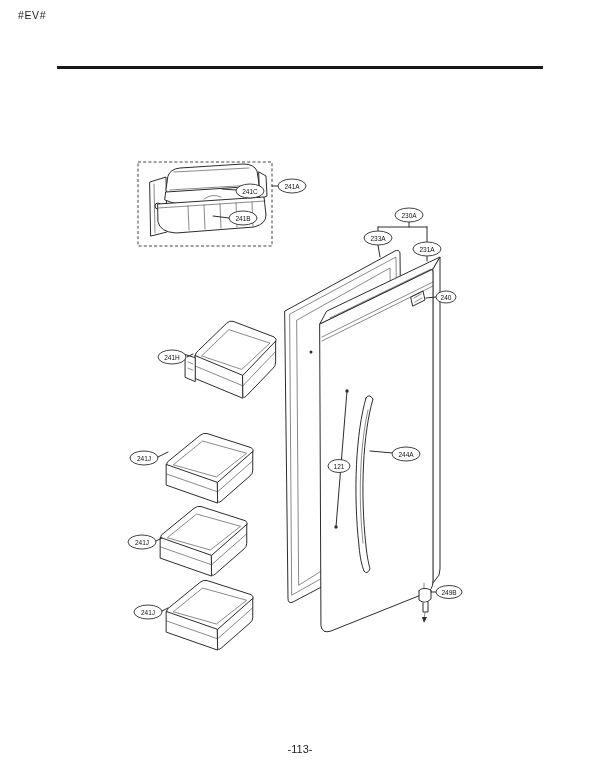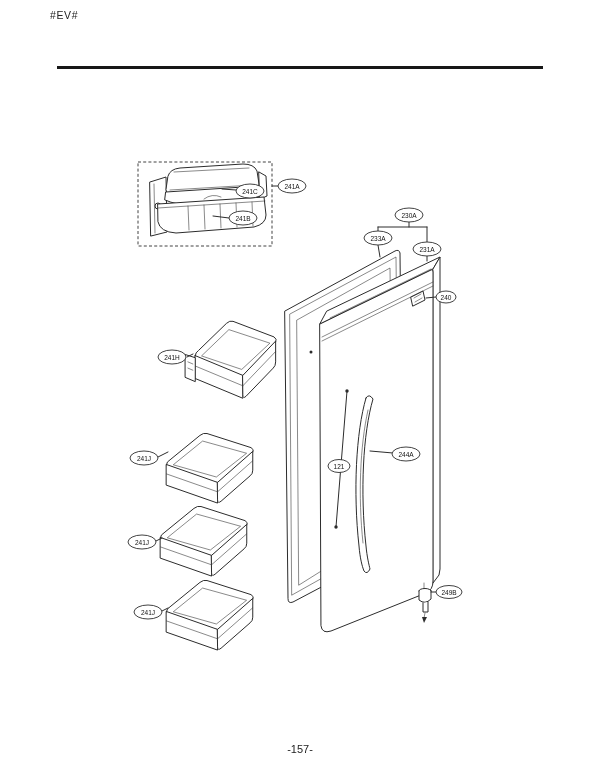--- a/index.html
+++ b/index.html
@@ -1,18 +1,18 @@
 <!DOCTYPE html>
 <html><head>
 <meta charset="utf-8">
 <style>
   html,body{margin:0;padding:0;background:#fff;}
   .page{position:relative;width:600px;height:777px;background:#ffffff;overflow:hidden;
         font-family:"Liberation Sans",sans-serif;color:#1c1c1c;}
-  .doc-code{position:absolute;left:18px;top:9px;font-size:10.5px;letter-spacing:.6px;color:#222;margin-left:32px;}
+  .doc-code{position:absolute;left:18px;top:9px;font-size:10.5px;letter-spacing:.6px;color:#222;}
   .top-rule{position:absolute;left:57px;top:66px;width:486px;height:3px;background:#171717;}
   .page-title{position:absolute;left:57px;top:78px;font-size:13.5px;font-weight:bold;
               letter-spacing:.4px;color:#141414;}
   .page-number{position:absolute;left:0;top:743px;width:100%;text-align:center;
                font-size:11px;color:#222;}
   svg.diagram{position:absolute;left:0;top:0;}
   .ln{fill:none;stroke:#2c2c2c;stroke-width:1;stroke-linejoin:round;stroke-linecap:round;}
   .thin{fill:none;stroke:#3a3a3a;stroke-width:.6;stroke-linejoin:round;stroke-linecap:round;}
   .fw{fill:#ffffff;stroke:#2c2c2c;stroke-width:1;stroke-linejoin:round;stroke-linecap:round;}
   .dash{fill:none;stroke:#2c2c2c;stroke-width:.9;stroke-dasharray:3 2.2;}
@@ -186,14 +186,14 @@
     <g class="callout">
       <ellipse cx="142" cy="542" rx="14" ry="7"></ellipse>
       <text x="142" y="544.5">241J</text>
     </g>
     <g class="callout">
       <ellipse cx="148" cy="612" rx="14" ry="7"></ellipse>
       <text x="148" y="614.5">241J</text>
     </g>
   </svg>
 
-  <div class="page-number">-157-</div>
+  <div class="page-number">-113-</div>
 </div>
 
 </body></html>

